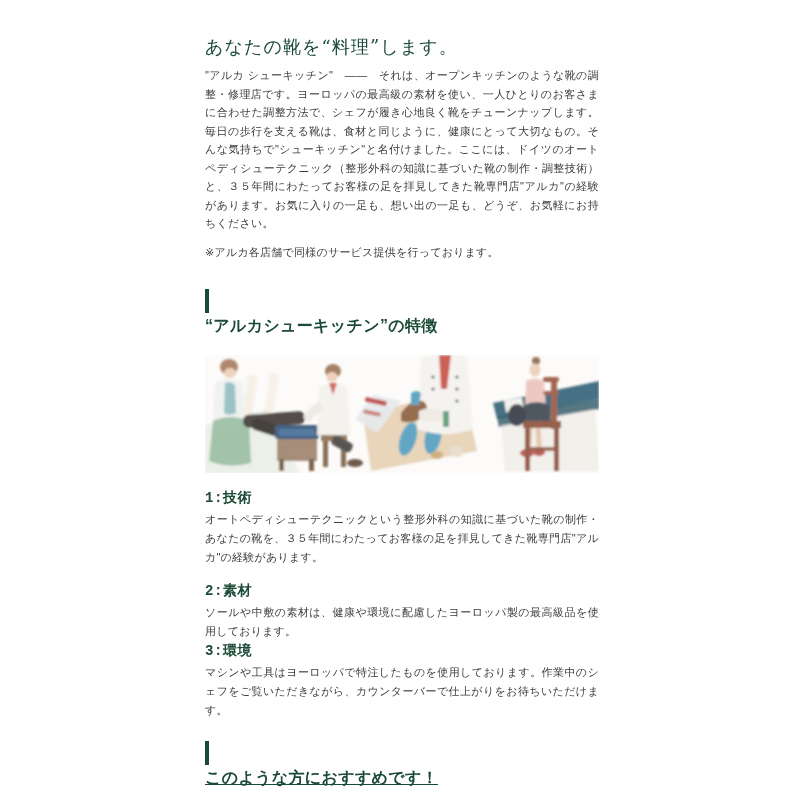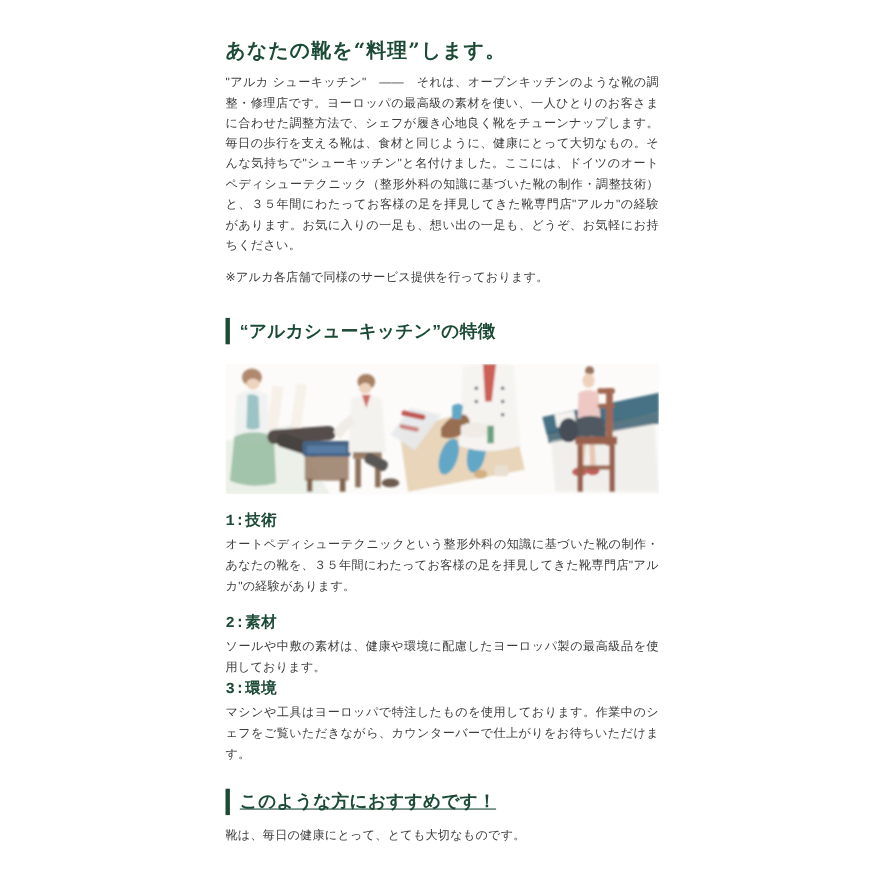--- a/index.html
+++ b/index.html
@@ -14,21 +14,21 @@
   .content {
     position: absolute;
     left: 205px;
     top: 0;
     width: 394px;
   }
   
   .hero-title {
     margin-top: 33px;
     font-family: "DejaVu Serif", "Liberation Serif", serif;
-    font-weight: bold;
+    font-weight: normal;
     font-size: 18px;
     line-height: 28px;
     letter-spacing: 0.06em;
     color: #1b4a36;
   }
   
   .body-text {
     font-size: 11px;
     line-height: 18.5px;
     letter-spacing: 0.02em;
@@ -39,20 +39,21 @@
   .note  { margin-top: 10px; line-height: 18px; }
   
   .section-heading {
     display: flex;
     align-items: flex-start;
     font-weight: bold;
     font-size: 16px;
     line-height: 26px;
     letter-spacing: 0.02em;
     color: #1b4a36;
+    flex-direction: column;
   }
   .section-heading .bar {
     display: inline-block;
     width: 4px;
     height: 24px;
     background: #1b4a36;
     margin-right: 9px;
     flex: 0 0 auto;
   }
   .features-heading  { margin-top: 28px; }

